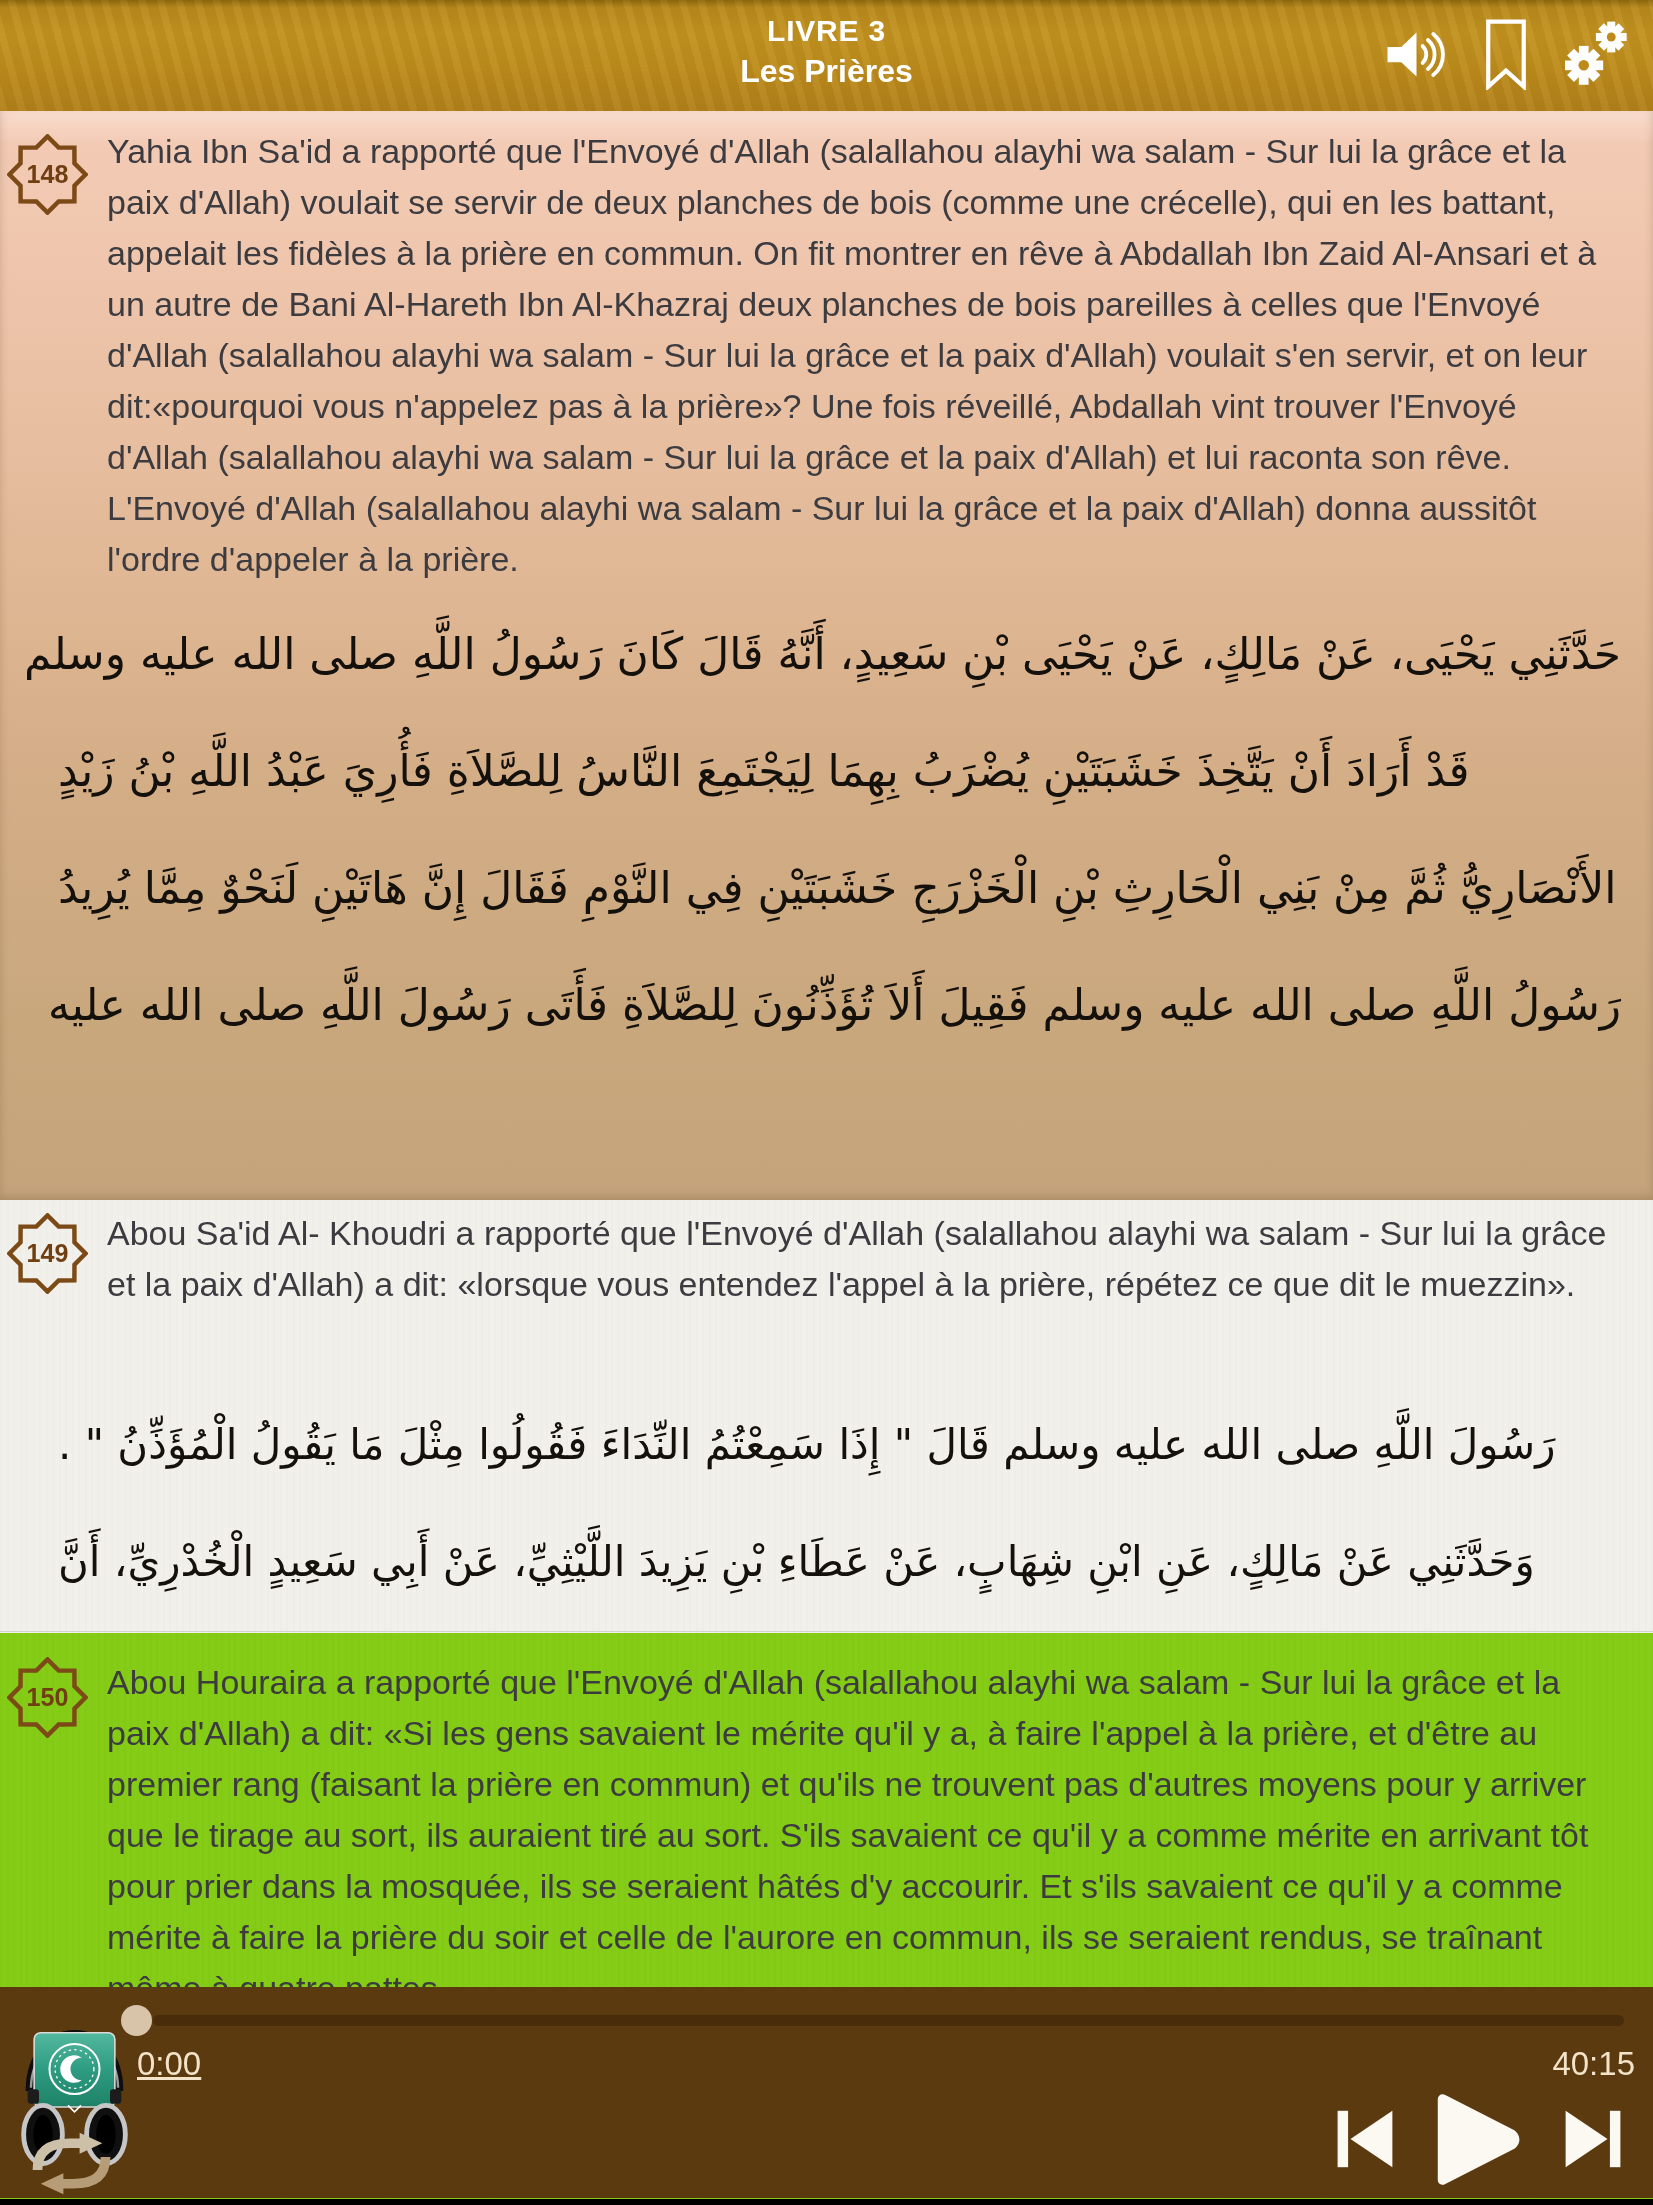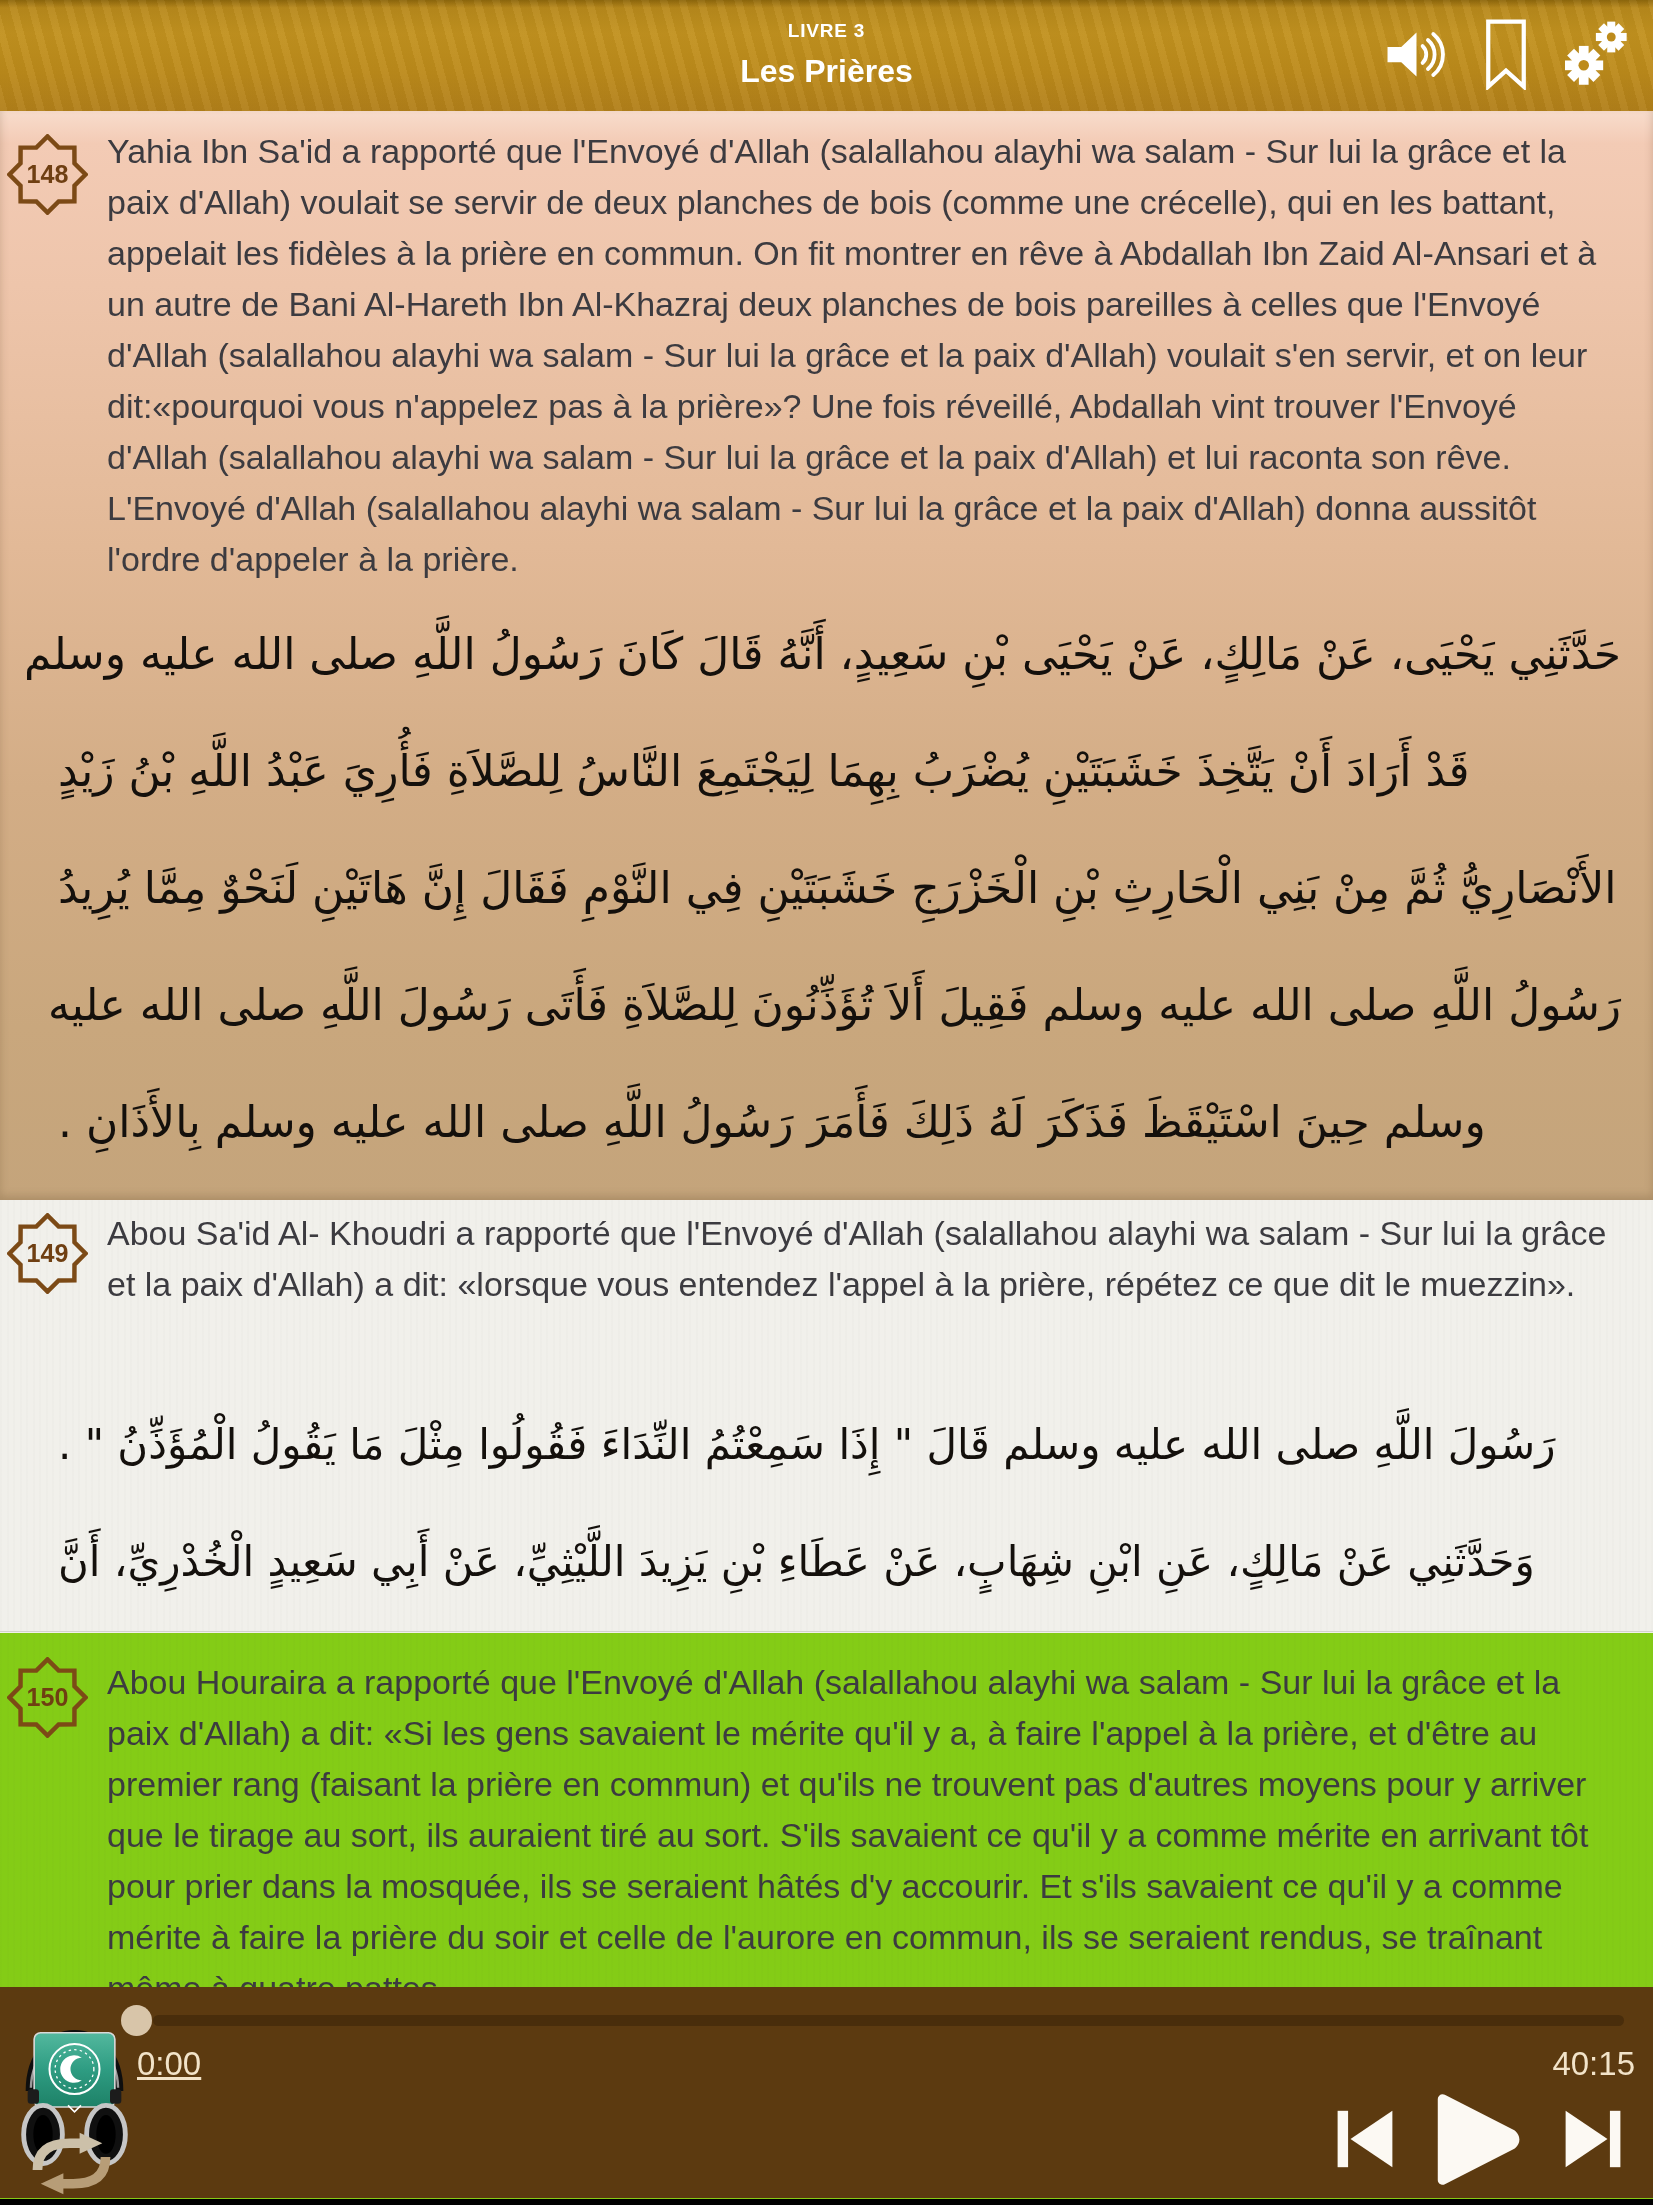--- a/index.html
+++ b/index.html
@@ -5,21 +5,21 @@
   html,body{margin:0;padding:0;background:#000;}
   .page{position:relative;width:1653px;height:2205px;overflow:hidden;
         font-family:"Liberation Sans",sans-serif;background:#F1F0EB;}
 
   
   .header{position:absolute;left:0;top:0;width:1653px;height:111px;
     background:linear-gradient(180deg,#8F680C 0%,#B8891C 7%,#C2921F 30%,#BD8B1B 62%,#B2801A 100%);}
   .header:after{content:"";position:absolute;inset:0;
     background:repeating-linear-gradient(75deg,rgba(255,255,255,0.045) 0 7.3px,rgba(0,0,0,0.03) 7.3px 18px);}
   .header-titles{position:absolute;left:0;top:11.3px;width:100%;text-align:center;color:#FFFFFF;z-index:2;}
-  .header-title1{font-size:19px;font-weight:bold;letter-spacing:0.8px;line-height:39px;}
+  .header-title1{font-size:30px;font-weight:bold;letter-spacing:0.8px;line-height:39px;}
   .header-title2{font-size:32px;font-weight:bold;line-height:42px;}
   .header-icons{position:absolute;right:22.6px;top:0;height:111px;display:flex;align-items:center;gap:37px;z-index:3;}
   .hicon{display:block;}
 
   
   .sec{position:absolute;left:0;width:1653px;}
   .sec-148{top:111px;height:1090px;
     background:linear-gradient(180deg,#F8DCCC 0%,#F3CBB5 3%,#EEC5AB 16%,#E2B997 40%,#D3AD86 62%,#C9A77D 84%,#C4A47B 100%);
     box-shadow:inset 0 -4.8px 8px rgba(96,72,40,0.25);}
   .sec-149{top:1200px;height:431px;background:#F1F0EB;border-bottom:1.6px solid #D4D3CE;}
@@ -115,21 +115,20 @@
         <polygon points="97,50 83.3,63.8 83.2,83.2 63.8,83.3 50,97 36.2,83.3 16.8,83.2 16.7,63.8 3,50 16.7,36.2 16.8,16.8 36.2,16.7 50,3 63.8,16.7 83.2,16.8 83.3,36.2" fill="none" stroke="#7C4A16" stroke-width="5.5"></polygon>
         <text x="50" y="61" text-anchor="middle">148</text>
       </svg>
     </div>
     <div class="fr" style="top:14.5px;">Yahia Ibn Sa'id a rapporté que l'Envoyé d'Allah (salallahou alayhi wa salam - Sur lui la grâce et la paix d'Allah) voulait se servir de deux planches de bois (comme une crécelle), qui en les battant, appelait les fidèles à la prière en commun. On fit montrer en rêve à Abdallah Ibn Zaid Al-Ansari et à un autre de Bani Al-Hareth Ibn Al-Khazraj deux planches de bois pareilles à celles que l'Envoyé d'Allah (salallahou alayhi wa salam - Sur lui la grâce et la paix d'Allah) voulait s'en servir, et on leur dit:«pourquoi vous n'appelez pas à la prière»? Une fois réveillé, Abdallah vint trouver l'Envoyé d'Allah (salallahou alayhi wa salam - Sur lui la grâce et la paix d'Allah) et lui raconta son rêve. L'Envoyé d'Allah (salallahou alayhi wa salam - Sur lui la grâce et la paix d'Allah) donna aussitôt l'ordre d'appeler à la prière.</div>
     <div class="ar" style="top:484px;">
       <div class="ar-line">حَدَّثَنِي يَحْيَى، عَنْ مَالِكٍ، عَنْ يَحْيَى بْنِ سَعِيدٍ، أَنَّهُ قَالَ كَانَ رَسُولُ اللَّهِ صلى الله عليه وسلم</div>
       <div class="ar-line">قَدْ أَرَادَ أَنْ يَتَّخِذَ خَشَبَتَيْنِ يُضْرَبُ بِهِمَا لِيَجْتَمِعَ النَّاسُ لِلصَّلاَةِ فَأُرِيَ عَبْدُ اللَّهِ بْنُ زَيْدٍ</div>
       <div class="ar-line">الأَنْصَارِيُّ ثُمَّ مِنْ بَنِي الْحَارِثِ بْنِ الْخَزْرَجِ خَشَبَتَيْنِ فِي النَّوْمِ فَقَالَ إِنَّ هَاتَيْنِ لَنَحْوٌ مِمَّا يُرِيدُ</div>
       <div class="ar-line">رَسُولُ اللَّهِ صلى الله عليه وسلم فَقِيلَ أَلاَ تُؤَذِّنُونَ لِلصَّلاَةِ فَأَتَى رَسُولَ اللَّهِ صلى الله عليه</div>
-      <div class="ar-line">وسلم حِينَ اسْتَيْقَظَ فَذَكَرَ لَهُ ذَلِكَ فَأَمَرَ رَسُولُ اللَّهِ صلى الله عليه وسلم بِالأَذَانِ .</div>
     </div>
   </div>
 
   <div class="sec sec-149">
     <div class="badge" style="top:13px;">
       <svg viewBox="0 0 100 100">
         <polygon points="97,50 83.3,63.8 83.2,83.2 63.8,83.3 50,97 36.2,83.3 16.8,83.2 16.7,63.8 3,50 16.7,36.2 16.8,16.8 36.2,16.7 50,3 63.8,16.7 83.2,16.8 83.3,36.2" fill="none" stroke="#7C4A16" stroke-width="5.5"></polygon>
         <text x="50" y="61" text-anchor="middle">149</text>
       </svg>
     </div>

